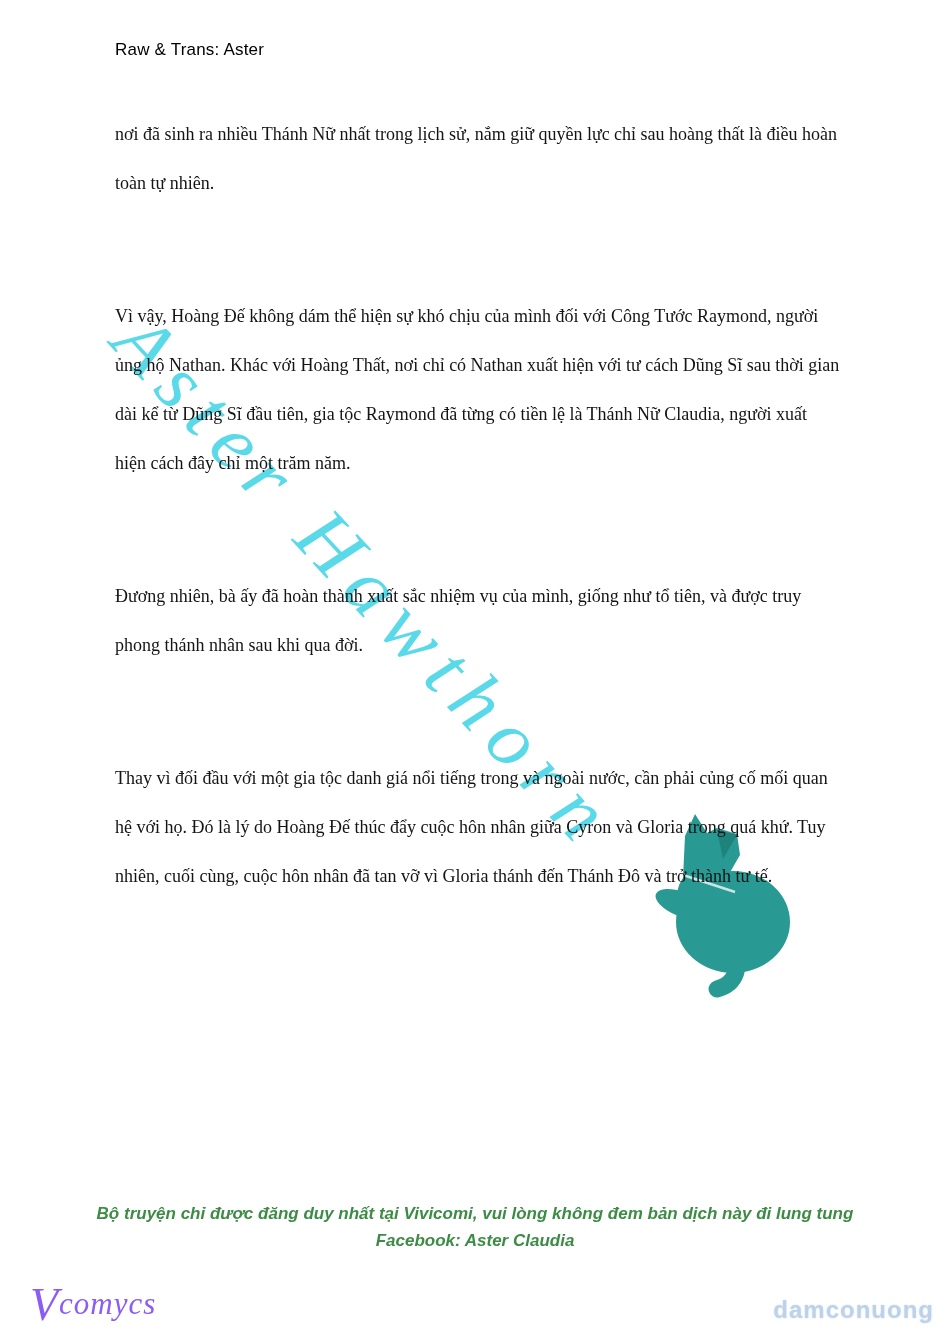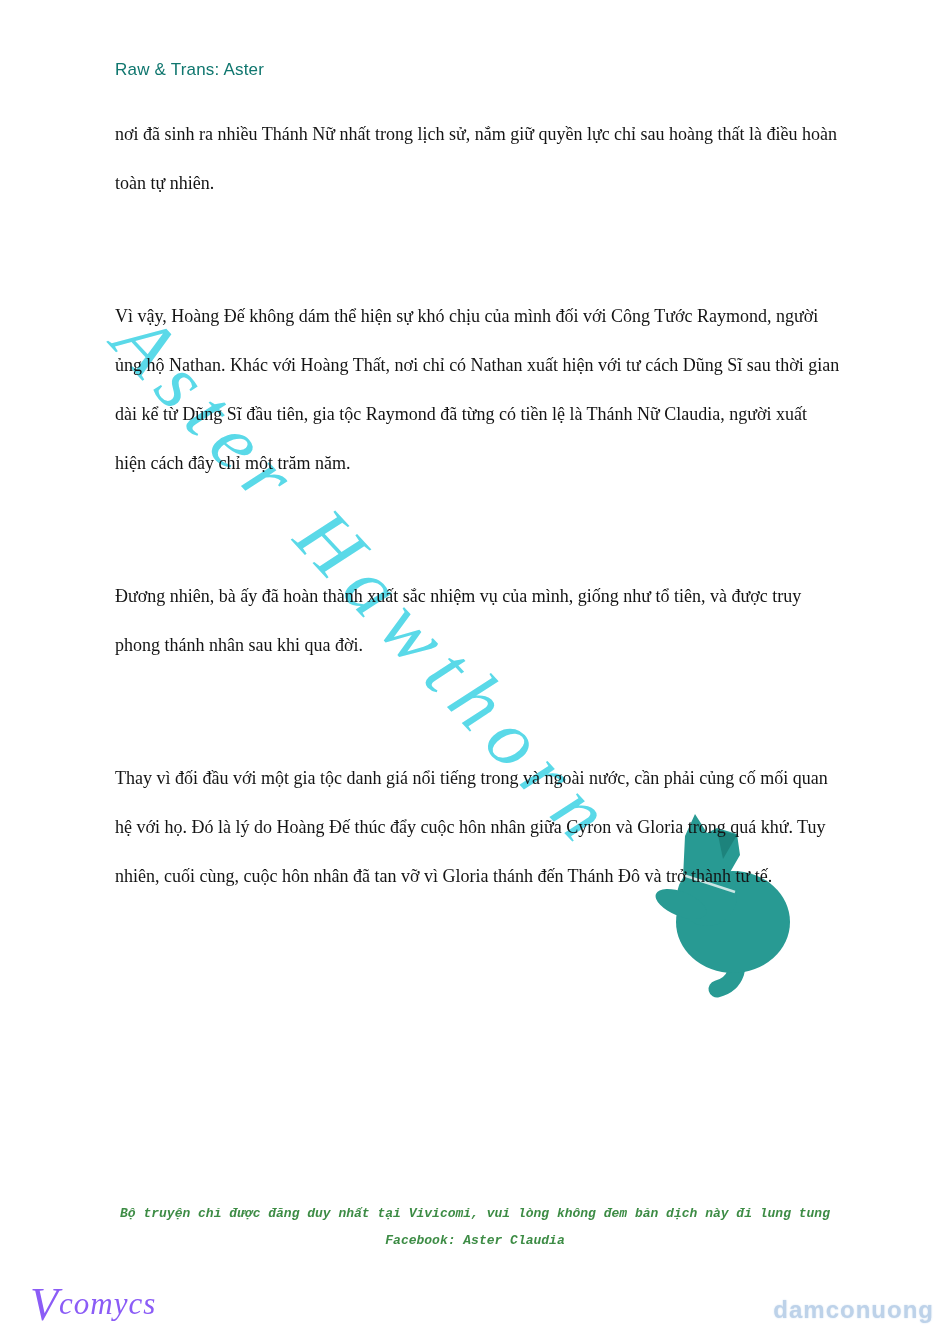--- a/index.html
+++ b/index.html
@@ -5,23 +5,23 @@
   html,body{margin:0;padding:0;background:#e8e8e8;}
   .page{
     position:relative;
     width:950px;height:1343px;
     margin:0 auto;
     background:#ffffff;
     overflow:hidden;
     font-family:"Liberation Serif", serif;
   }
   .credit{
-    position:absolute;left:115px;top:60px;
+    position:absolute;left:115px;top:40px;
     font-family:"Liberation Sans", sans-serif;
-    font-size:17px;color:#0f766e;letter-spacing:0.2px;
+    font-size:17px;color:#000000;letter-spacing:0.2px;
     z-index:3;
   }
   .body-text{
     position:absolute;left:115px;top:110px;width:726px;
     z-index:3;
   }
   .body-text p{
     margin:0 0 84px 0;
     font-size:18px;line-height:49px;color:#141414;
     text-align:left;
@@ -43,21 +43,21 @@
     z-index:2;
   }
   .footer-notice{
     position:absolute;left:0;top:1200px;width:950px;
     text-align:center;
     font-family:"Liberation Sans", sans-serif;
     font-style:italic;font-weight:bold;
     color:#3d8c45;
     z-index:3;
   }
-  .footer-notice .fl{font-size:13px;line-height:27px;font-family:Liberation Mono, monospace;}
+  .footer-notice .fl{font-size:17px;line-height:27px;}
   .logo-left{
     position:absolute;left:30px;top:1286px;
     font-family:"Liberation Serif", serif;
     font-style:italic;font-weight:normal;
     font-size:31px;color:#8b5cf6;
     letter-spacing:1px;
     z-index:3;
     white-space:nowrap;
   }
   .logo-left .logo-v{

